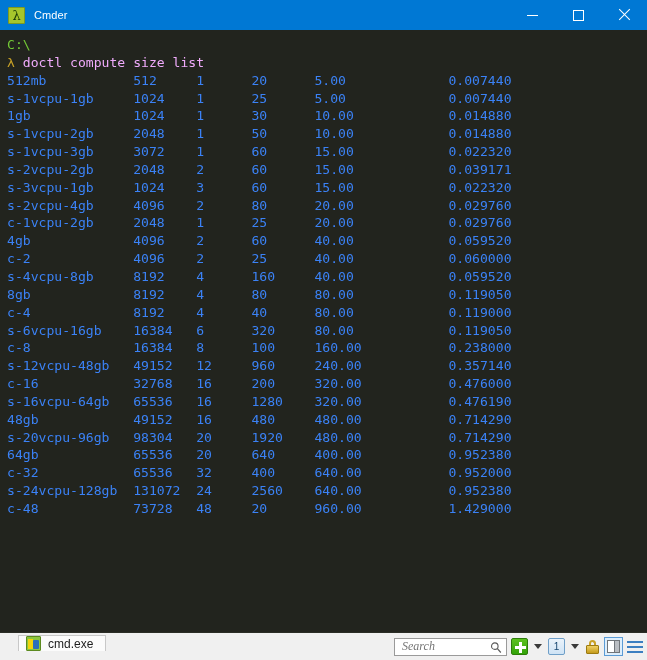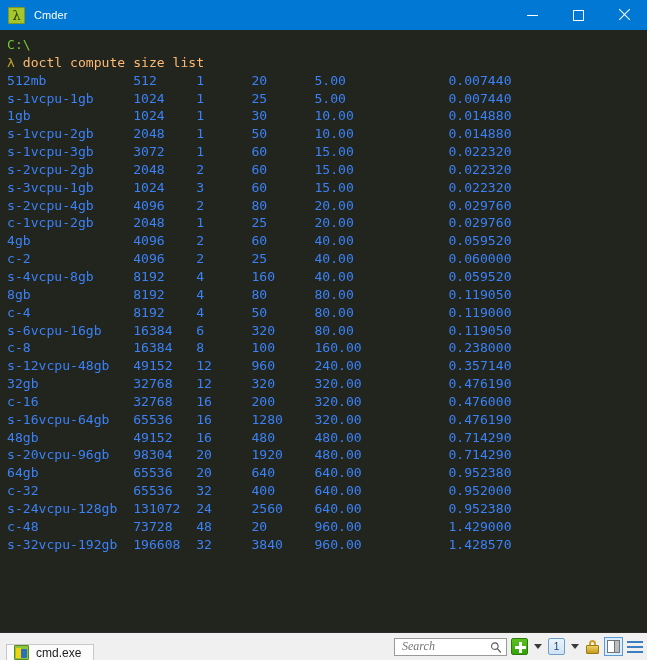--- a/index.html
+++ b/index.html
@@ -110,40 +110,40 @@
   .term-line {
     font-family: "DejaVu Sans Mono", monospace;
     font-size: 13.1px;
     line-height: 17.85px;
     white-space: pre;
     color: #cfd3c8;
     letter-spacing: 0px;
   }
   .c-path   { color: #73c936; }
   .c-lambda { color: #c9a227; }
-  .c-cmd    { color: #fdba74; }
+  .c-cmd    { color: #f0abfc; }
   .c-head   { color: #cfd3c8; }
   .c-row    { color: #3b82f6; }
   .spacer { height: 17.85px; }
 
   
   .statusbar {
     height: 27px;
     flex: 0 0 auto;
     background: #f0f0f0;
     border-top: 1px solid #2b2d26;
     display: flex;
     align-items: center;
     position: relative;
   }
   .tabs {
     display: flex;
-    align-items: flex-end;
+    align-items: flex-start;
     height: 100%;
-    padding-left: 6px;
+    padding-left: 18px;
   }
   .tab {
     display: flex;
     align-items: center;
     gap: 7px;
     padding: 0 12px 0 7px;
     background: #fbfbfb;
     border: 1px solid #c8c8c8;
     border-bottom: none;
     margin-top: 2px;
@@ -335,42 +335,40 @@
 
   <div class="terminal">
     <div class="term-line c-path">C:\</div>
     <div class="term-line"><span class="c-lambda">λ</span><span class="c-cmd"> doctl compute size list</span></div>
     <div>
         <div class="term-line c-row">512mb           512     1      20      5.00             0.007440</div>
         <div class="term-line c-row">s-1vcpu-1gb     1024    1      25      5.00             0.007440</div>
         <div class="term-line c-row">1gb             1024    1      30      10.00            0.014880</div>
         <div class="term-line c-row">s-1vcpu-2gb     2048    1      50      10.00            0.014880</div>
         <div class="term-line c-row">s-1vcpu-3gb     3072    1      60      15.00            0.022320</div>
-        <div class="term-line c-row">s-2vcpu-2gb     2048    2      60      15.00            0.022320</div>
+        <div class="term-line c-row">s-2vcpu-2gb     2048    2      60      15.00            0.039171</div>
         <div class="term-line c-row">s-3vcpu-1gb     1024    3      60      15.00            0.022320</div>
         <div class="term-line c-row">s-2vcpu-4gb     4096    2      80      20.00            0.029760</div>
         <div class="term-line c-row">c-1vcpu-2gb     2048    1      25      20.00            0.029760</div>
         <div class="term-line c-row">4gb             4096    2      60      40.00            0.059520</div>
         <div class="term-line c-row">c-2             4096    2      25      40.00            0.060000</div>
         <div class="term-line c-row">s-4vcpu-8gb     8192    4      160     40.00            0.059520</div>
         <div class="term-line c-row">8gb             8192    4      80      80.00            0.119050</div>
-        <div class="term-line c-row">c-4             8192    4      50      80.00            0.119000</div>
+        <div class="term-line c-row">c-4             8192    4      40      80.00            0.119000</div>
         <div class="term-line c-row">s-6vcpu-16gb    16384   6      320     80.00            0.119050</div>
         <div class="term-line c-row">c-8             16384   8      100     160.00           0.238000</div>
         <div class="term-line c-row">s-12vcpu-48gb   49152   12     960     240.00           0.357140</div>
-        <div class="term-line c-row">32gb            32768   12     320     320.00           0.476190</div>
         <div class="term-line c-row">c-16            32768   16     200     320.00           0.476000</div>
         <div class="term-line c-row">s-16vcpu-64gb   65536   16     1280    320.00           0.476190</div>
         <div class="term-line c-row">48gb            49152   16     480     480.00           0.714290</div>
         <div class="term-line c-row">s-20vcpu-96gb   98304   20     1920    480.00           0.714290</div>
-        <div class="term-line c-row">64gb            65536   20     640     640.00           0.952380</div>
+        <div class="term-line c-row">64gb            65536   20     640     400.00           0.952380</div>
         <div class="term-line c-row">c-32            65536   32     400     640.00           0.952000</div>
         <div class="term-line c-row">s-24vcpu-128gb  131072  24     2560    640.00           0.952380</div>
         <div class="term-line c-row">c-48            73728   48     20      960.00           1.429000</div>
-        <div class="term-line c-row">s-32vcpu-192gb  196608  32     3840    960.00           1.428570</div>
       </div>
     <div class="spacer"></div>
 
   </div>
 
   <div class="statusbar">
     <div class="tabs">
       <div class="tab">
         <div class="tab-icon"></div>
         <span>cmd.exe</span>

